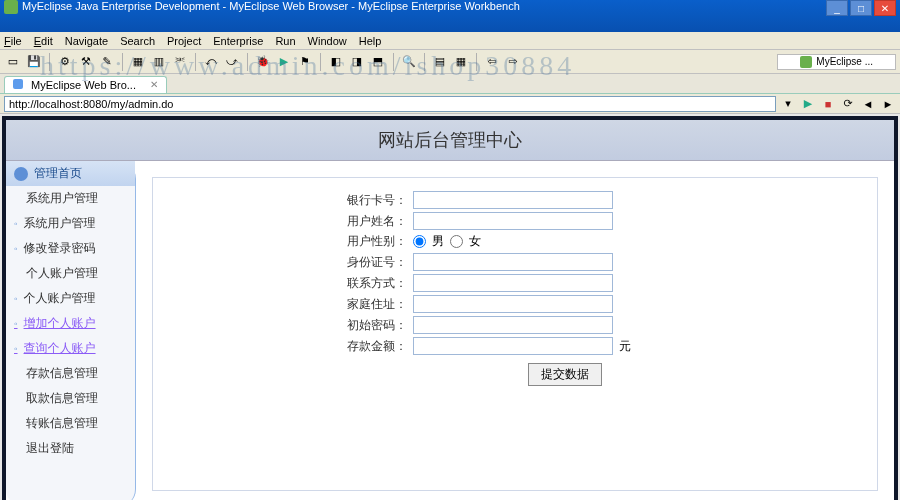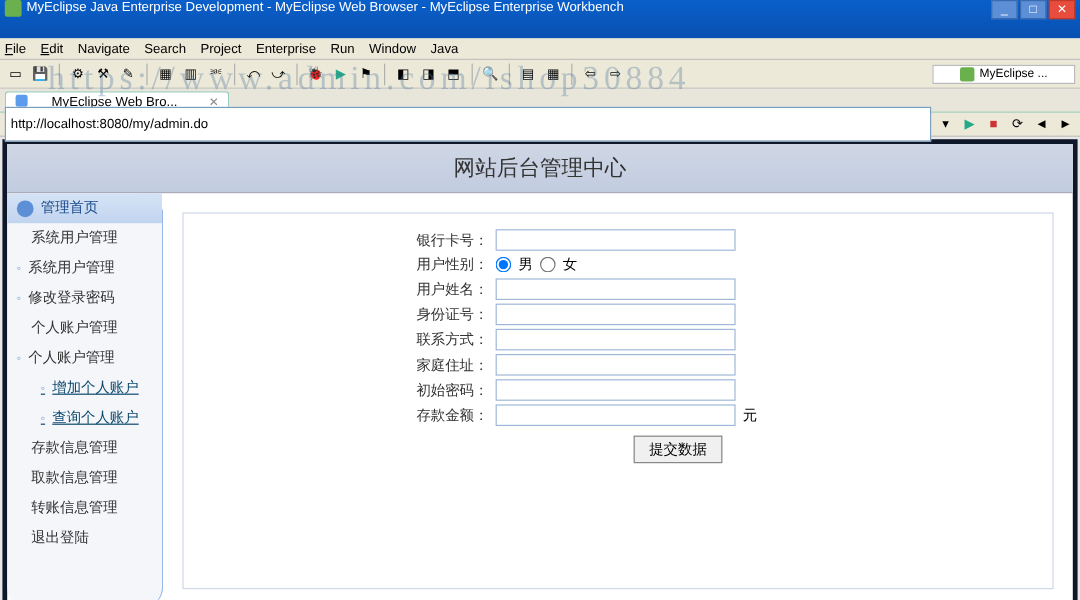--- a/index.html
+++ b/index.html
@@ -19,44 +19,44 @@
 
 
 .toolbar { background: #ece9d8; height: 24px; display: flex; align-items: center; padding: 0 4px; border-bottom: 1px solid #c0c0c0; gap: 3px; }
 .toolbar .sep { width: 1px; height: 18px; background: #b0b0b0; margin: 0 3px; }
 .toolbar .tbtn { width: 18px; height: 18px; border: 1px solid transparent; display: flex; align-items: center; justify-content: center; font-size: 11px; }
 .toolbar .mybadge { margin-left: auto; display: flex; align-items: center; gap: 4px; border: 1px solid #bbb; padding: 1px 22px; background: #fff; font-size: 10px; }
 .toolbar .mybadge .logo { width: 12px; height: 12px; background: #6ab04c; border-radius: 2px; }
 
 
 .tabbar { background: #e8e6da; height: 20px; display: flex; align-items: flex-end; padding: 0 4px; border-bottom: 1px solid #9cb; }
-.tabbar .tab { background: #fff; border: 1px solid #9cb; border-bottom: none; padding: 2px 8px; font-size: 11px; display: flex; align-items: flex-start; gap: 20px; border-radius: 3px 3px 0 0; }
+.tabbar .tab { background: #fff; border: 1px solid #9cb; border-bottom: none; padding: 2px 8px; font-size: 11px; display: flex; align-items: flex-start; gap: 8px; border-radius: 3px 3px 0 0; }
 .tabbar .tab .tabicon { width: 10px; height: 10px; background: #5d9cec; border-radius: 2px; }
 .tabbar .tab .x { font-size: 10px; color: #888; cursor: pointer; margin-left: 6px; }
 
 
 .watermark { position: absolute; top: 50px; left: 40px; font-size: 28px; font-family: Georgia, serif; color: rgba(80,120,160,0.35); letter-spacing: 4px; pointer-events: none; z-index: 50; }
 
 
 .addrbar { background: #ece9d8; height: 20px; display: flex; align-items: center; padding: 0 4px; border-bottom: 1px solid #c0c0c0; gap: 4px; }
-.addrbar input { flex: 1; height: 29px; font-size: 11px; padding: 0 4px; border: 1px solid #7a9ebd; }
+.addrbar input { flex: 1; height: 16px; font-size: 11px; padding: 0 4px; border: 1px solid #7a9ebd; }
 .addrbar .navbtn { width: 16px; height: 16px; display: flex; align-items: center; justify-content: center; font-size: 11px; }
 
 
 .content-wrap { background: #fff; height: calc(500px - 20px - 18px - 24px - 20px - 20px - 4px); overflow: hidden; border: 4px solid #0f172a; margin: 2px; }
 .header-band { background: linear-gradient(#cfd7e5, #c2cce0); text-align: center; padding: 8px 0; font-size: 18px; font-family: SimSun, serif; color: #333; border-bottom: 1px solid #aab; }
 .layout { display: flex; height: calc(100% - 40px); }
 
 
 .sidebar { width: 130px; border-right: 1px solid #95b8e7; background: #f4f6fa; border-radius: 18px; }
 .side-head { background: linear-gradient(#d6e3f5, #c1d4ef); padding: 4px 8px; font-size: 12px; color: #1a4b8c; display: flex; align-items: center; gap: 6px; }
 .side-head .gear { width: 14px; height: 14px; background: #5d8fd6; border-radius: 50%; position: relative; }
 .side-item { padding: 4px 8px 4px 20px; font-size: 12px; color: #333; cursor: pointer; }
 .side-item.bullet::before { content: "◦"; color: #5d8fd6; margin-left: -12px; margin-right: 6px; font-size: 10px; }
-.side-item.active { color: #0c4a6e; text-decoration: underline; margin-left: 20px; }
+.side-item.active { color: #8b5cf6; text-decoration: underline; }
 
 
 .formpane { flex: 1; background: #fff; padding: 10px 20px; border: 1px solid #d0d8e8; margin: 16px; }
 .form-row { display: flex; align-items: center; margin: 3px 0; font-size: 12px; }
 .form-row label { width: 240px; text-align: right; padding-right: 6px; color: #333; font-family: SimSun, serif; }
 .form-row input[type=text], .form-row input[type=password] { width: 200px; height: 18px; border: 1px solid #a0b8d8; font-size: 12px; padding: 0 2px; }
 .form-row .suffix { margin-left: 6px; }
 .form-row .radio-wrap { display: flex; align-items: center; gap: 6px; font-family: SimSun, serif; }
 .submit-row { text-align: center; margin-top: 8px; padding-left: 100px; }
 .submit-row button { padding: 2px 12px; font-size: 12px; font-family: SimSun, serif; background: #f0f0f0; border: 1px solid #888; }
@@ -75,21 +75,21 @@
 
 <div class="menubar">
   <span><u>F</u>ile</span>
   <span><u>E</u>dit</span>
   <span>Navigate</span>
   <span>Search</span>
   <span>Project</span>
   <span>Enterprise</span>
   <span>Run</span>
   <span>Window</span>
-  <span>Java</span>
+  <span>Help</span>
 </div>
 
 <div class="toolbar">
   <div class="tbtn">▭</div>
   <div class="tbtn">💾</div>
   <div class="sep"></div>
   <div class="tbtn">⚙</div>
   <div class="tbtn">⚒</div>
   <div class="tbtn">✎</div>
   <div class="sep"></div>
@@ -165,33 +165,33 @@
         </div>
     </div>
 
     <div class="formpane">
       <div id="form-rows">
           <div class="form-row">
             <label>银行卡号：</label>
             <input type="text" style="">
           </div>
           <div class="form-row">
+            <label>用户姓名：</label>
+            <input type="text" style="">
+          </div>
+          <div class="form-row">
             <label>用户性别：</label>
             <div class="radio-wrap">
               <input type="radio" name="g" checked="" style="">
               <span>男</span>
               <input type="radio" name="g" style="">
               <span>女</span>
             </div>
           </div>
           <div class="form-row">
-            <label>用户姓名：</label>
-            <input type="text" style="">
-          </div>
-          <div class="form-row">
             <label>身份证号：</label>
             <input type="text" style="">
           </div>
           <div class="form-row">
             <label>联系方式：</label>
             <input type="text" style="">
           </div>
           <div class="form-row">
             <label>家庭住址：</label>
             <input type="text" style="">

